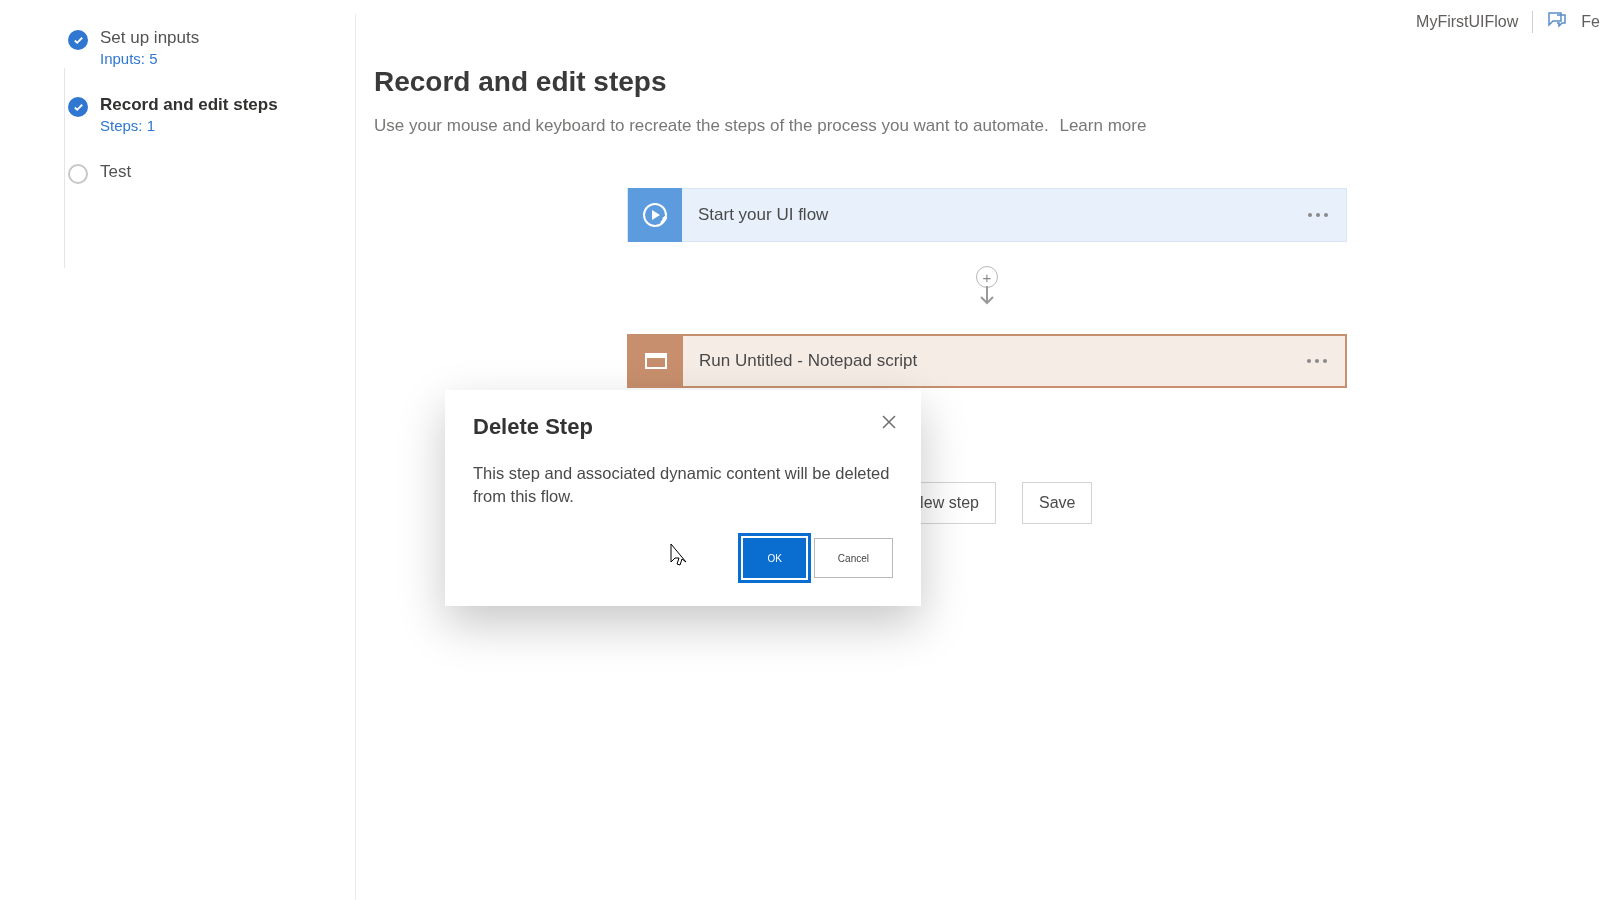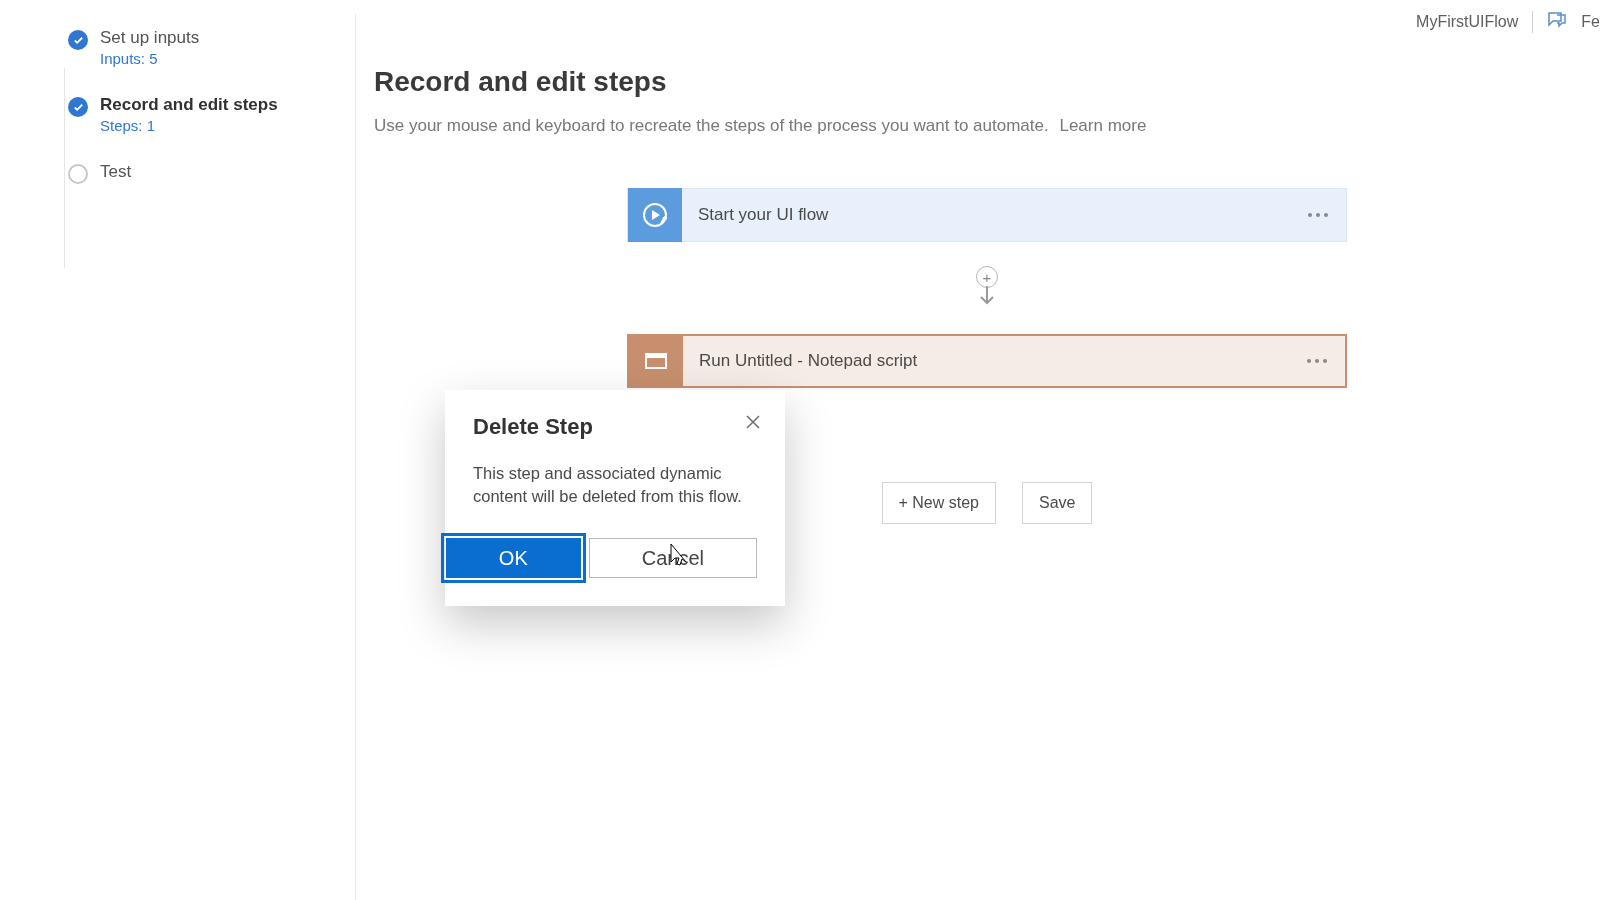--- a/index.html
+++ b/index.html
@@ -127,38 +127,38 @@
   background: #fff;
   color: #4b4b4b;
   font-size: 16px;
   cursor: pointer;
 }
 .btn.primary { font-weight: 400; }
 
 .dialog {
   position: absolute;
   left: 445px; top: 390px;
-  width: 340px;
+  width: 476px;
   background: #fff;
   box-shadow: 0 18px 44px rgba(0,0,0,0.22);
   padding: 24px 28px 28px;
 }
 .dialog-title { font-size: 22px; font-weight: 600; color: #333; }
 .dialog-close {
   position: absolute; top: 18px; right: 18px;
   width: 28px; height: 28px; display:flex;align-items:center;justify-content:center;
   cursor: pointer; color:#6e6e6e;
 }
 .dialog-body { margin-top: 22px; font-size: 16.5px; color: #4a4a4a; line-height: 1.4; }
 .dialog-actions { margin-top: 30px; display:flex; gap: 8px; justify-content:flex-end; }
 .dlg-btn {
   height: 40px;
-  padding: 0 52px;
+  padding: 0 23px;
   border: 1px solid #b9b9b9;
-  background:#fff; color:#444; font-size:20px; cursor:pointer;
+  background:#fff; color:#444; font-size:10px; cursor:pointer;
 }
 .dlg-btn.primary {
   background: #0a6ed1;
   border: 1px solid #0a6ed1;
   color: #fff;
   outline: 3px solid #0a6ed1;
   outline-offset: 2px;
 }
 
 .cursor {

